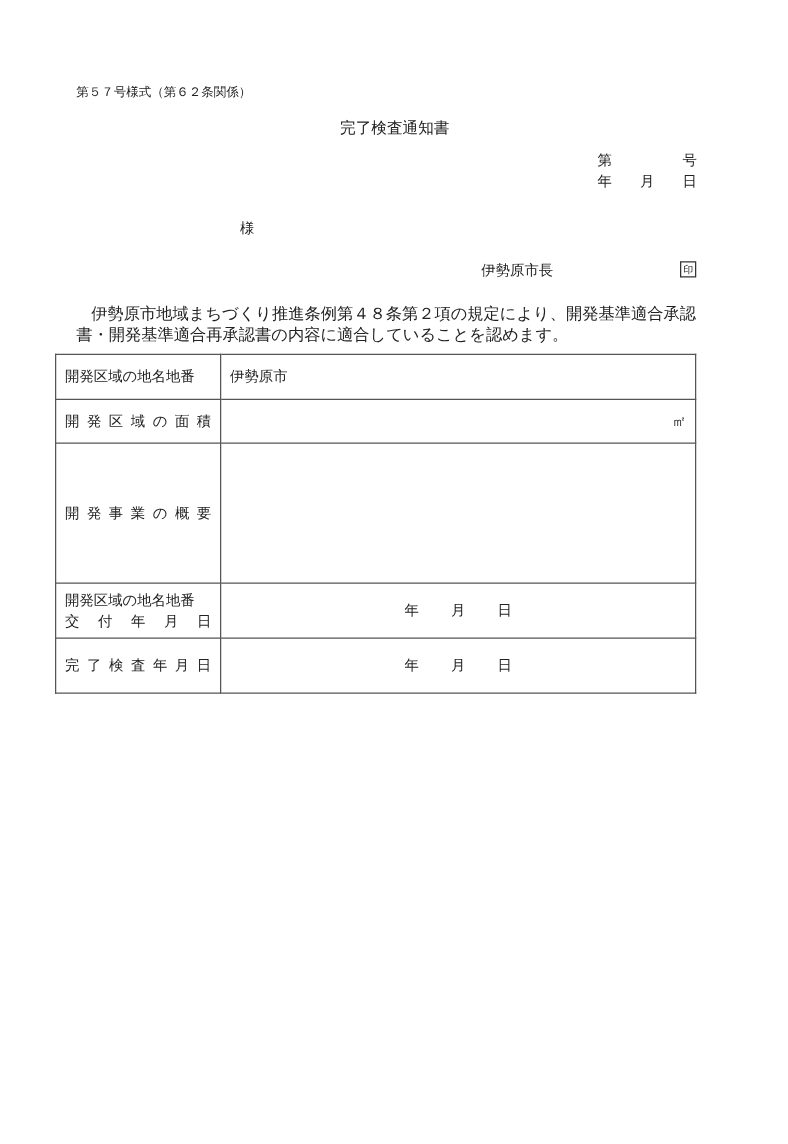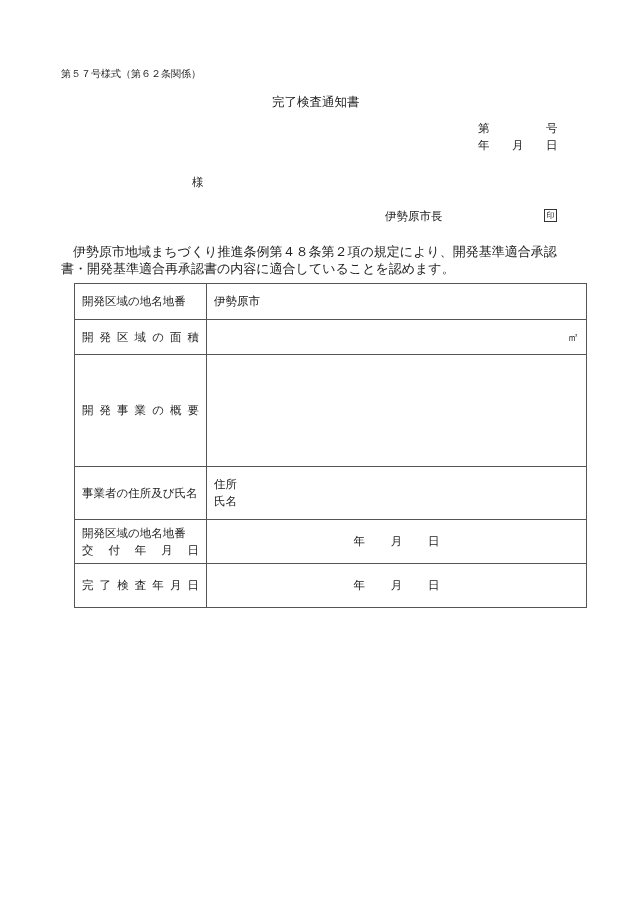--- a/index.html
+++ b/index.html
@@ -20,21 +20,21 @@
     #issuer { left: 385px; top: 209px; }
     #seal {
       left: 544px; top: 209px; width: 11px; height: 11px;
       border: 1px solid #333; font-size: 8px; line-height: 11px; text-align: center;
     }
     #body-text {
       left: 61px; top: 243px; width: 515px; white-space: normal;
       line-height: 17px; text-indent: 12px; font-size: 13px;
     }
     table#details {
-      position: absolute; left: 74px; top: 283px; width: 513px;
+      position: absolute; left: 44px; top: 283px; width: 513px;
       border-collapse: collapse; table-layout: fixed;
     }
     #details td {
       border: 1px solid #555555; padding: 0 7px; font-size: 11.5px; vertical-align: middle;
     }
     #details td.label { width: 117px; }
     .spread { display: flex; justify-content: space-between; }
     .center { text-align: center; }
     .right { text-align: right; }
     .date-cell span { display: inline-block; margin: 0 11px; }
@@ -90,29 +90,20 @@
         <span>発</span>
         <span>事</span>
         <span>業</span>
         <span>の</span>
         <span>概</span>
         <span>要</span>
       </div>
     </td>
     <td></td>
   </tr>
-  <tr style="height:53px">
-    <td class="label">
-      <span>事業者の住所及び氏名</span>
-    </td>
-    <td class="multi">
-      <div>住所</div>
-      <div>氏名</div>
-    </td>
-  </tr>
   <tr style="height:44px">
     <td class="label multi">
       <div class="spread">
             <span>開発区域の地名地番</span>
           </div>
       <div class="spread">
         <span>交</span>
         <span>付</span>
         <span>年</span>
         <span>月</span>

